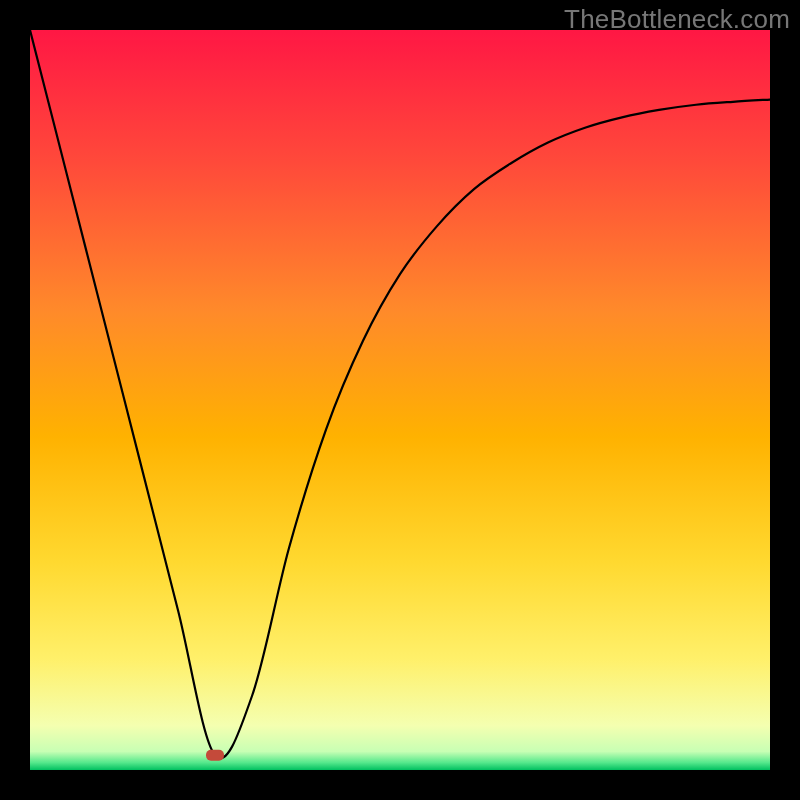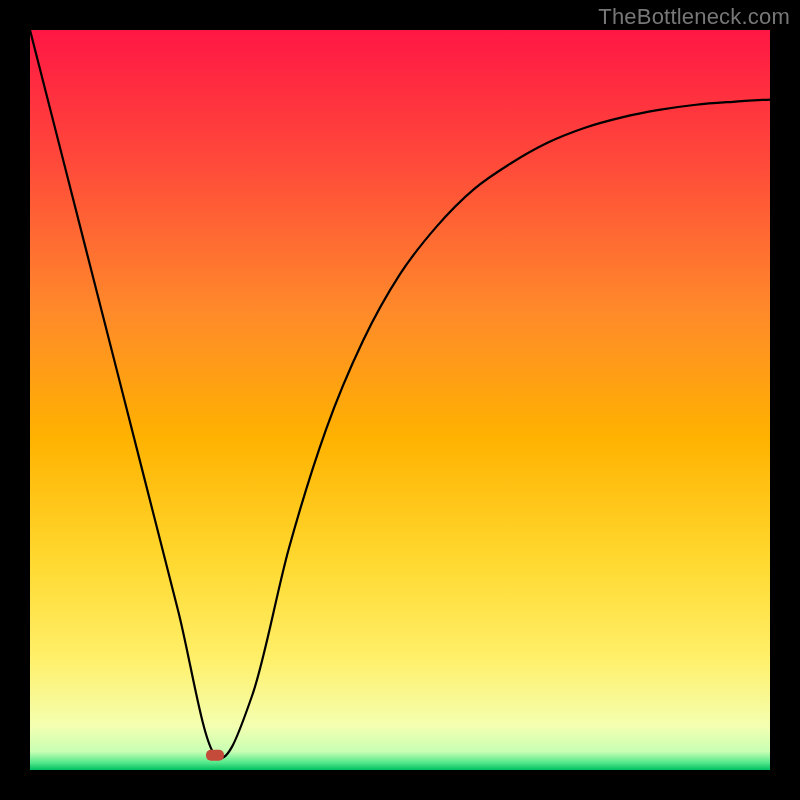--- a/index.html
+++ b/index.html
@@ -14,21 +14,21 @@
     position: relative;
     width: 800px;
     height: 800px;
     background: #000;
   }
   .watermark {
     position: absolute;
     top: 4px;
     right: 10px;
     color: #777;
-    font-size: 22px;
+    font-size: 26px;
     font-weight: 500;
     font-family: Arial, Helvetica, sans-serif;
     letter-spacing: 0.2px;
   }
   .plot-area {
     position: absolute;
     left: 30px;
     top: 30px;
     width: 740px;
     height: 740px;

